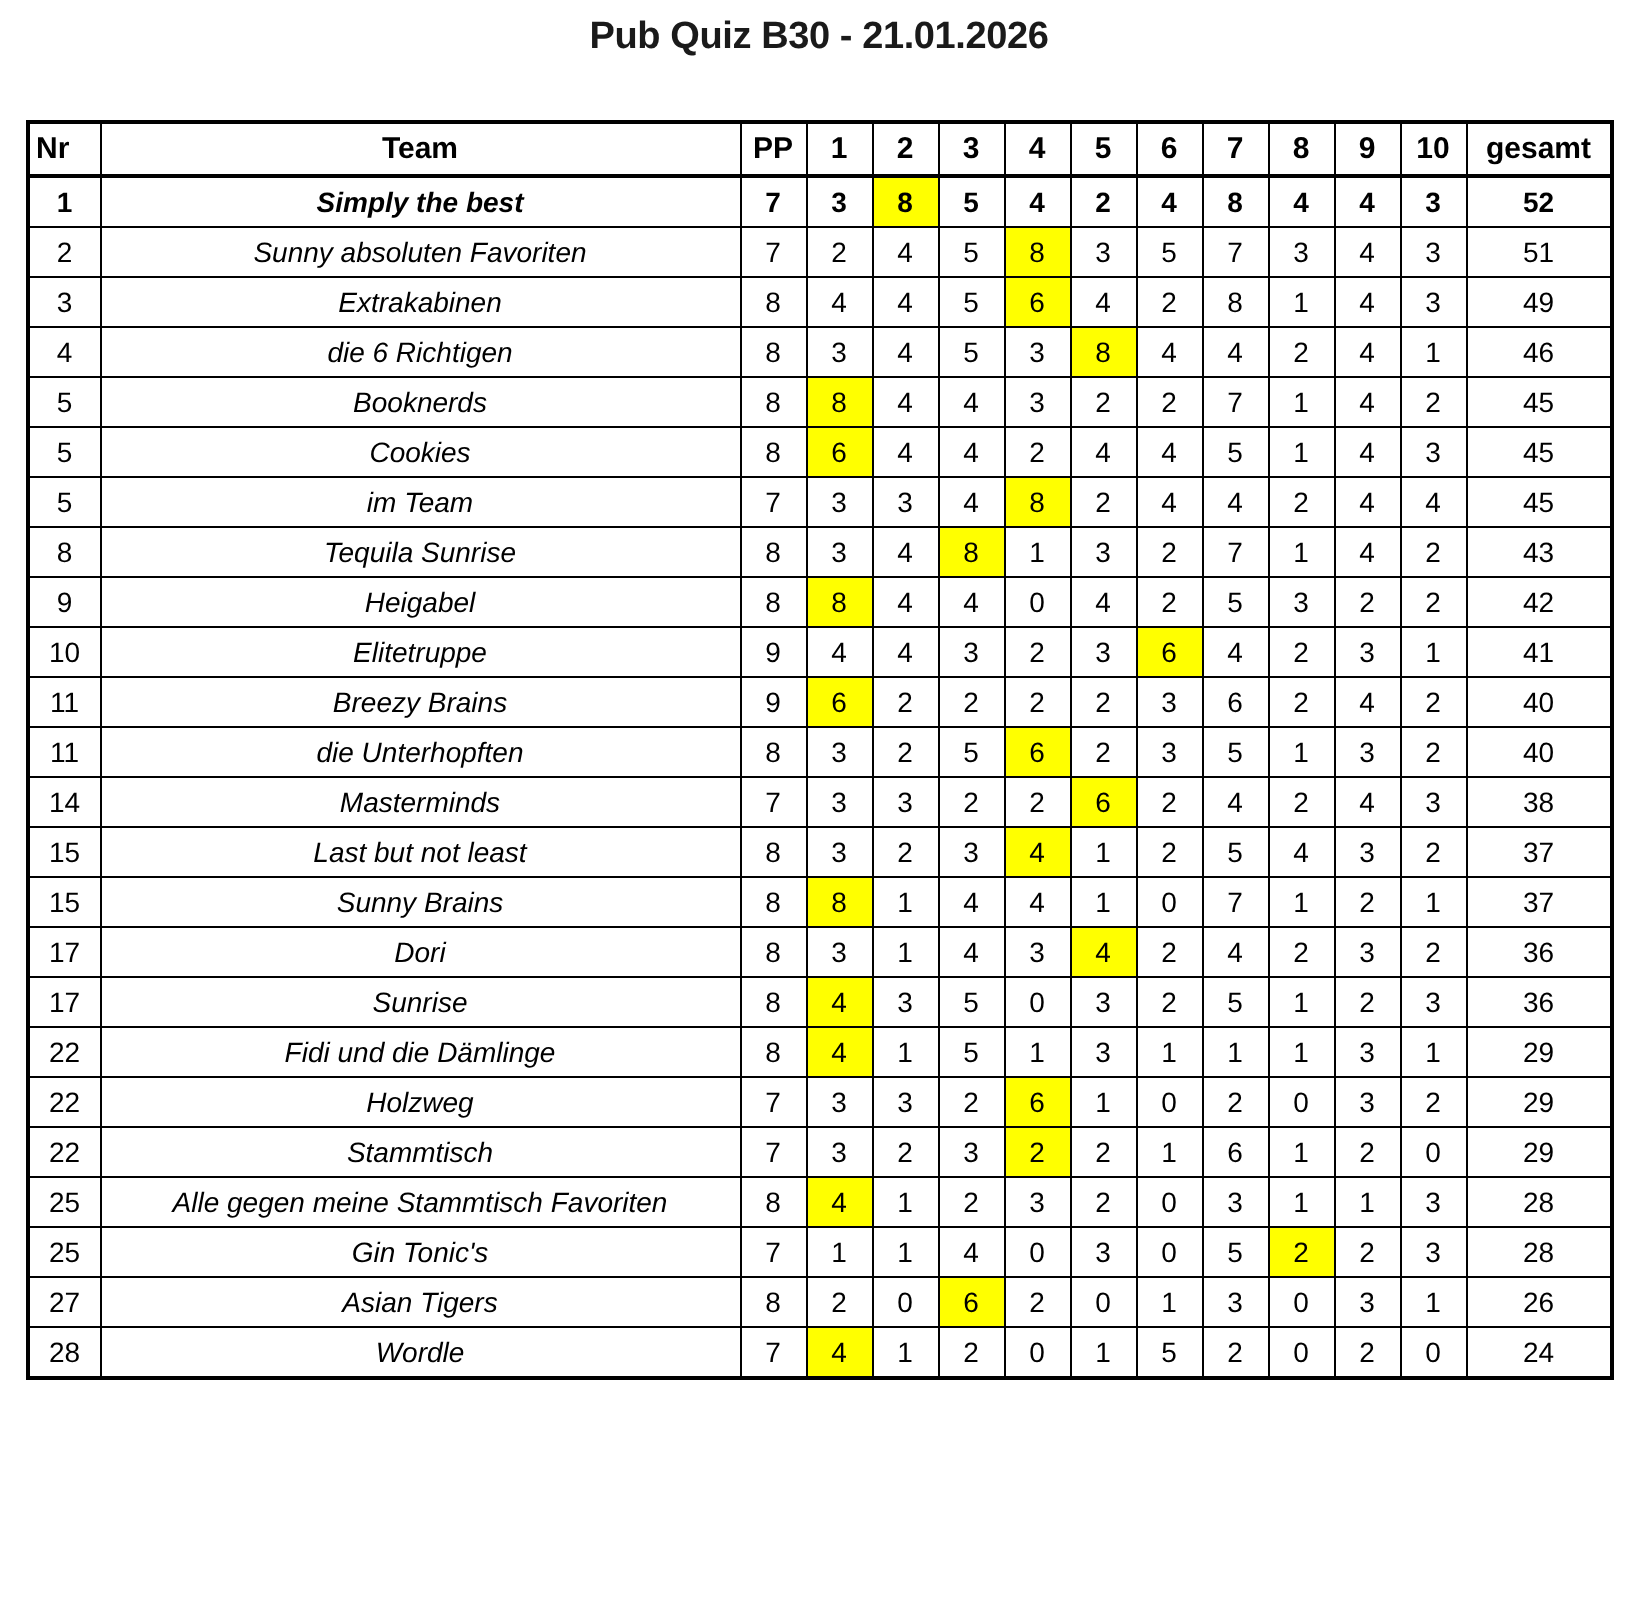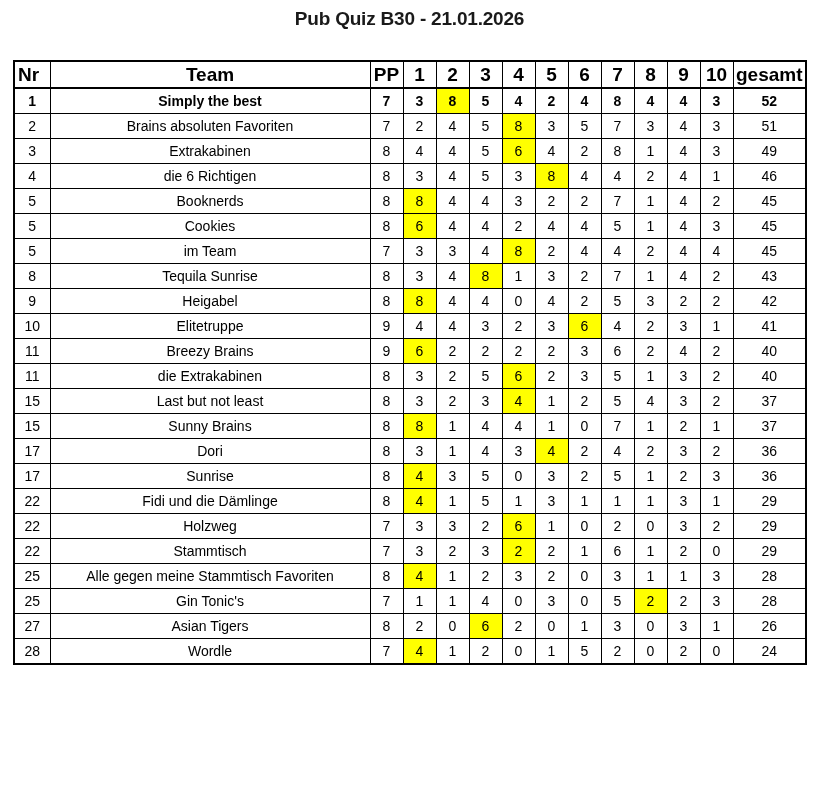--- a/index.html
+++ b/index.html
@@ -55,21 +55,21 @@
     line-height: 24px;
     padding: 0 2px;
     text-align: center;
     vertical-align: middle;
     white-space: nowrap;
     overflow: hidden;
     box-sizing: border-box;
   }
   table.scores thead th {
     font-weight: bold;
-    font-size: 19px;
+    font-size: 15px;
     height: 25px;
     line-height: 25px;
     border-bottom: 2px solid #000000;
   }
   table.scores thead th.h-nr { text-align: left; padding-left: 3px; }
 
   
   table.scores {
     border: 2px solid #000000;
   }
@@ -77,20 +77,21 @@
     border-right: 2px solid #000000;
   }
   td.nr {
     text-align: right;
     padding-right: 4px;
   }
   td.team {
     text-align: left;
     padding-left: 4px;
     border-right: 2px solid #000000;
+    font-style: italic;
   }
   td.pp, th.h-pp {
     border-right: 2px solid #000000;
   }
   td.total, th.h-total {
     border-left: 2px solid #000000;
   }
   tr.rank1 td {
     font-weight: bold;
     border-bottom: 1px solid #000000;
@@ -154,21 +155,21 @@
             <td class="round">2</td>
             <td class="round">4</td>
             <td class="round">8</td>
             <td class="round">4</td>
             <td class="round">4</td>
             <td class="round">3</td>
             <td class="total">52</td>
           </tr>
           <tr>
             <td class="nr">2</td>
-            <td class="team">Brains absoluten Favoriten</td>
+            <td class="team">Sunny absoluten Favoriten</td>
             <td class="pp">7</td>
             <td class="round">2</td>
             <td class="round">4</td>
             <td class="round">5</td>
             <td class="round hl">8</td>
             <td class="round">3</td>
             <td class="round">5</td>
             <td class="round">7</td>
             <td class="round">3</td>
             <td class="round">4</td>
@@ -314,33 +315,49 @@
             <td class="round">2</td>
             <td class="round">3</td>
             <td class="round">6</td>
             <td class="round">2</td>
             <td class="round">4</td>
             <td class="round">2</td>
             <td class="total">40</td>
           </tr>
           <tr>
             <td class="nr">11</td>
-            <td class="team">die Extrakabinen</td>
+            <td class="team">die Unterhopften</td>
             <td class="pp">8</td>
             <td class="round">3</td>
             <td class="round">2</td>
             <td class="round">5</td>
             <td class="round hl">6</td>
             <td class="round">2</td>
             <td class="round">3</td>
             <td class="round">5</td>
             <td class="round">1</td>
             <td class="round">3</td>
             <td class="round">2</td>
             <td class="total">40</td>
+          </tr>
+          <tr>
+            <td class="nr">14</td>
+            <td class="team">Masterminds</td>
+            <td class="pp">7</td>
+            <td class="round">3</td>
+            <td class="round">3</td>
+            <td class="round">2</td>
+            <td class="round">2</td>
+            <td class="round hl">6</td>
+            <td class="round">2</td>
+            <td class="round">4</td>
+            <td class="round">2</td>
+            <td class="round">4</td>
+            <td class="round">3</td>
+            <td class="total">38</td>
           </tr>
           <tr>
             <td class="nr">15</td>
             <td class="team">Last but not least</td>
             <td class="pp">8</td>
             <td class="round">3</td>
             <td class="round">2</td>
             <td class="round">3</td>
             <td class="round hl">4</td>
             <td class="round">1</td>

